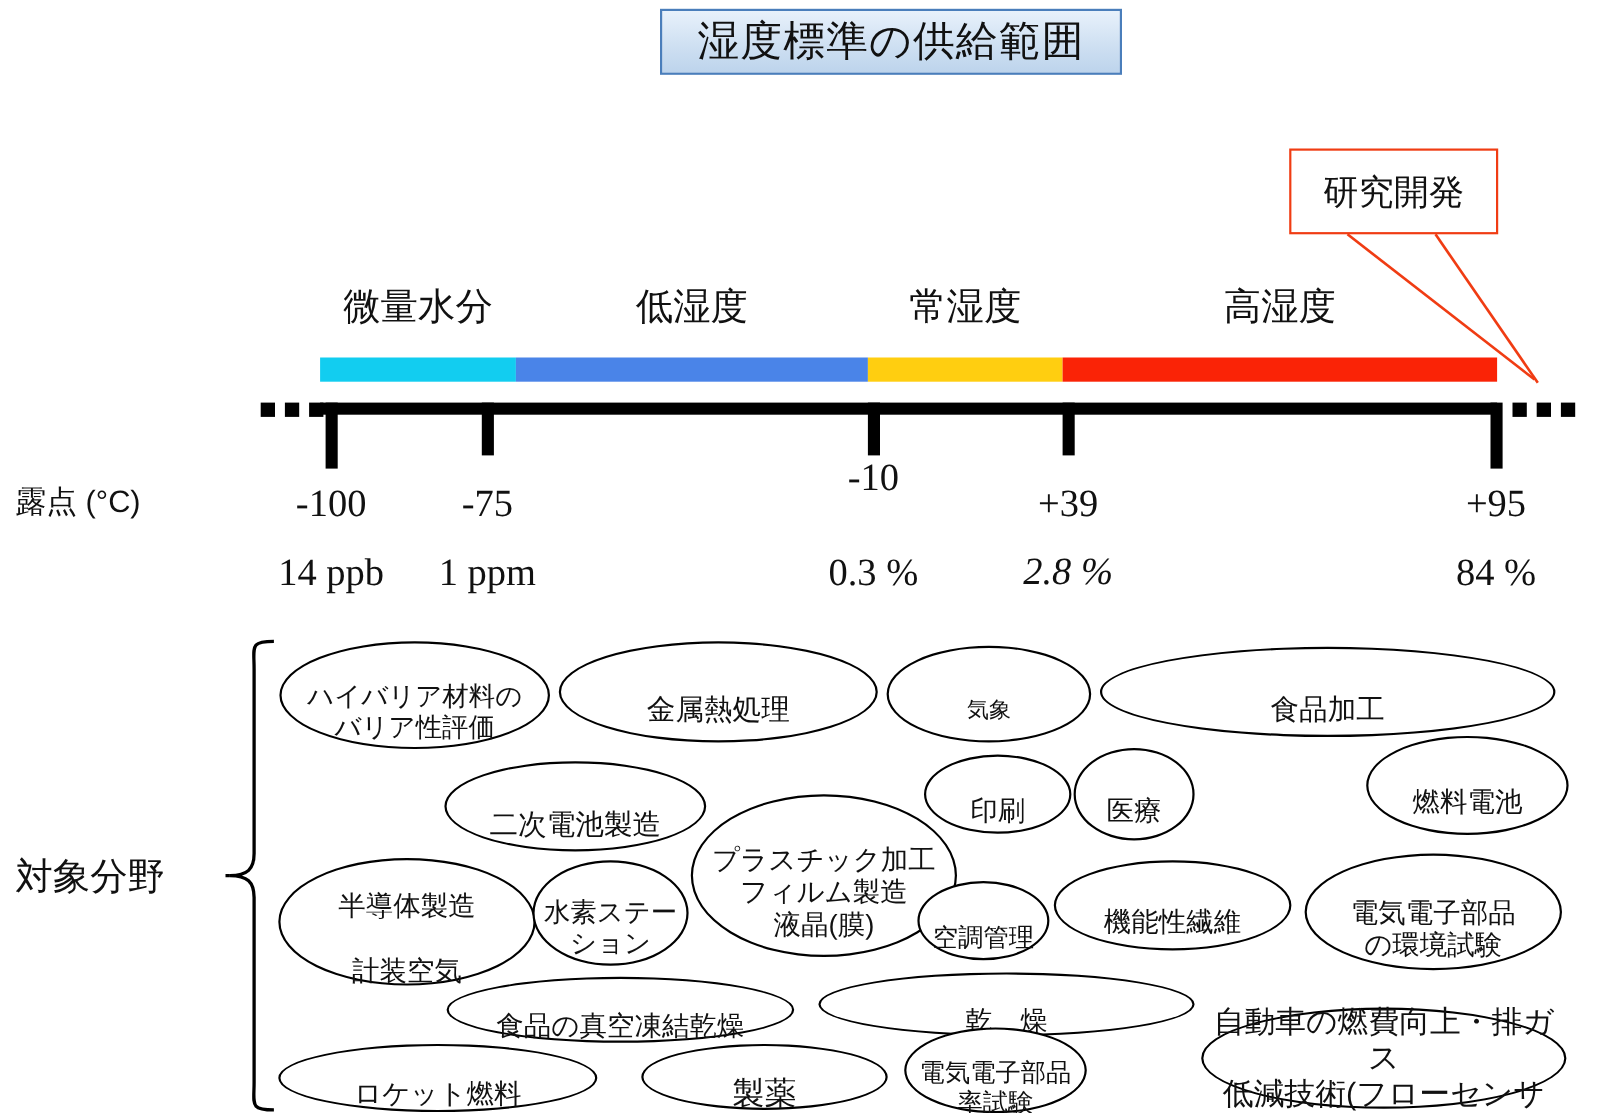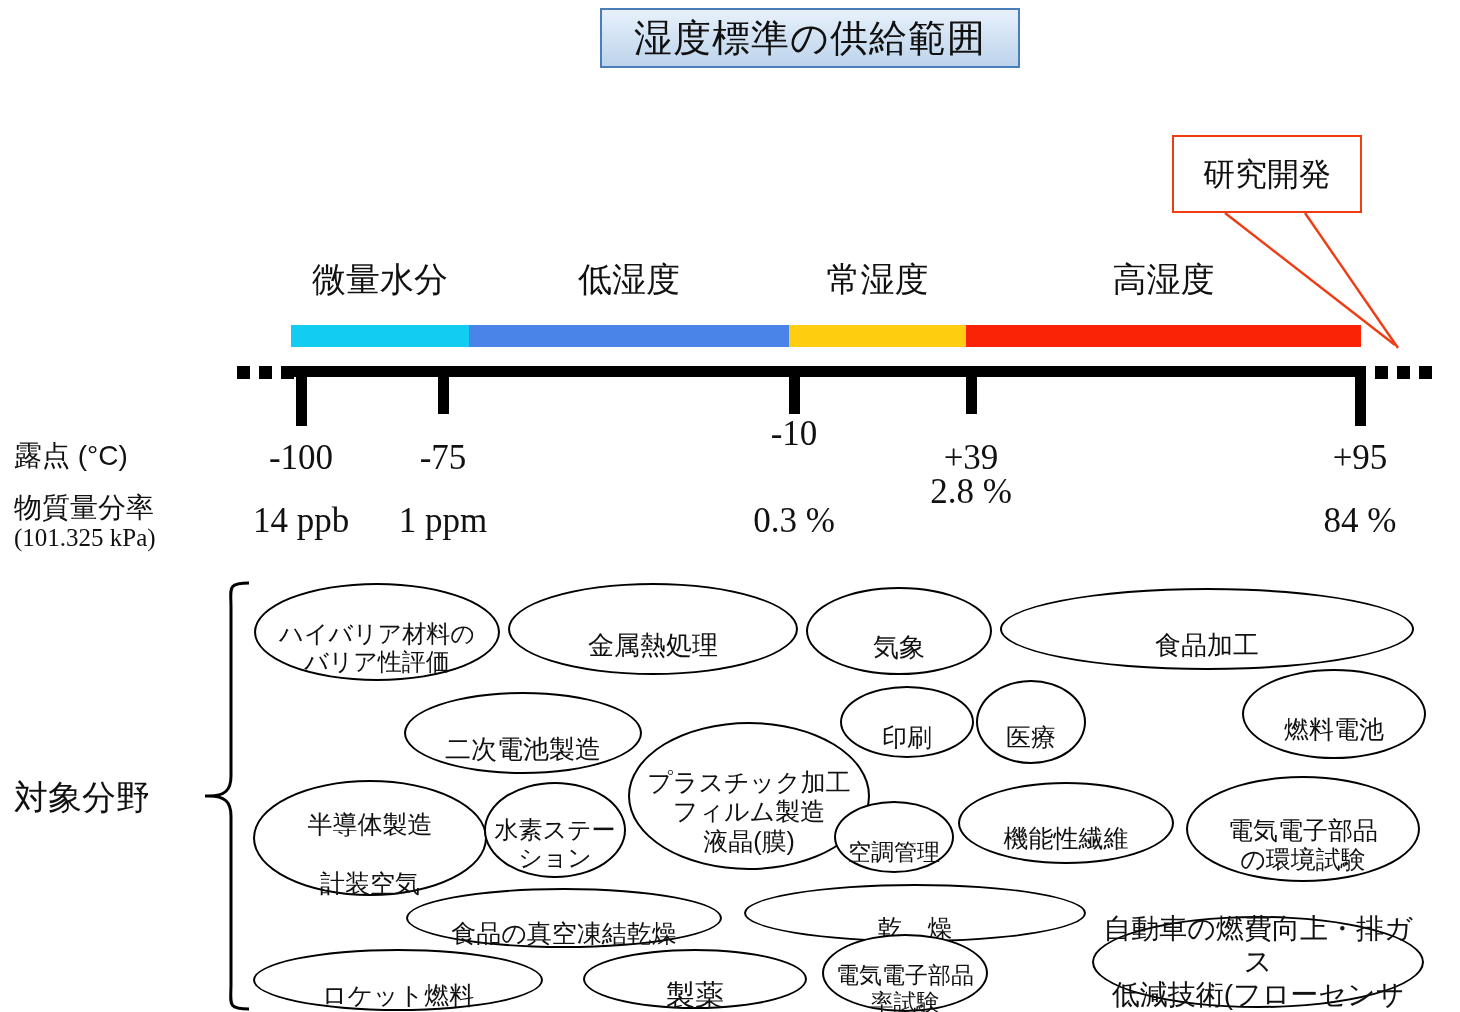--- a/index.html
+++ b/index.html
@@ -211,53 +211,49 @@
       <div class="dot-sq" style="left: 259px;"></div>
       <div class="dot-sq" style="left: 281px;"></div>
       <div class="dot-sq" style="left: 1375px;"></div>
       <div class="dot-sq" style="left: 1397px;"></div>
       <div class="dot-sq" style="left: 1419px;"></div>
     </div>
 
   <div class="row-label" style="left:14px; top:440px;">
     <span>露点 (°C)</span>
   </div>
-  <div class="row-label" style="left:14px; top:492px;">
-    <div>物質量分率</div>
-    <div class="sm">(101.325 kPa)</div>
-  </div>
 
   <div id="tick-values">
       <div class="tick-value" style="left: 206px; width: 190px; top: 440px;">-100</div>
       <div class="tick-value" style="left: 206px; width: 190px; top: 503px;">14 ppb</div>
       <div class="tick-value" style="left: 348px; width: 190px; top: 440px;">-75</div>
       <div class="tick-value" style="left: 348px; width: 190px; top: 503px;">1 ppm</div>
       <div class="tick-value" style="left: 699px; width: 190px; top: 416px;">-10</div>
       <div class="tick-value" style="left: 699px; width: 190px; top: 503px;">0.3 %</div>
       <div class="tick-value" style="left: 876px; width: 190px; top: 440px;">+39</div>
-      <div class="tick-value" style="left: 876px; width: 190px; top: 474px;">2.8 %</div>
+      <div class="tick-value" style="left: 876px; width: 190px; top: 502px; font-style: italic;">2.8 %</div>
       <div class="tick-value" style="left: 1265px; width: 190px; top: 440px;">+95</div>
       <div class="tick-value" style="left: 1265px; width: 190px; top: 503px;">84 %</div>
     </div>
 
   <div id="fields-label">対象分野</div>
   <svg id="fields-brace" viewBox="0 0 48 432" preserveAspectRatio="none">
     <path d="M44 3 C 22 3, 26 8, 26 28 L26 196 C26 210, 20 216, 4 216 C20 216, 26 222, 26 236 L26 404 C26 424, 22 429, 44 429" fill="none" stroke="#000" stroke-width="3"></path>
     <line x1="4" y1="216" x2="-14" y2="216" stroke="#000" stroke-width="3"></line>
   </svg>
 
   <div id="ellipse-layer">
       <div class="ellipse" style="left: 254px; top: 583px; width: 246px; height: 98px; font-size: 24px; z-index: 10;">
         <span>ハイバリア材料の
 バリア性評価</span>
       </div>
       <div class="ellipse" style="left: 508px; top: 583px; width: 290px; height: 92px; font-size: 26px; z-index: 11;">
         <span>金属熱処理</span>
       </div>
-      <div class="ellipse" style="left: 806px; top: 587px; width: 186px; height: 88px; font-size: 26px; z-index: 12; text-align: center;">
+      <div class="ellipse" style="left: 806px; top: 587px; width: 186px; height: 88px; font-size: 20px; z-index: 12; text-align: center;">
         <span>気象</span>
       </div>
       <div class="ellipse" style="left: 1000px; top: 588px; width: 414px; height: 82px; font-size: 26px; z-index: 13;">
         <span>食品加工</span>
       </div>
       <div class="ellipse" style="left: 404px; top: 692px; width: 238px; height: 82px; font-size: 26px; z-index: 14;">
         <span>二次電池製造</span>
       </div>
       <div class="ellipse" style="left: 840px; top: 686px; width: 134px; height: 72px; font-size: 25px; z-index: 15;">
         <span>印刷</span>

